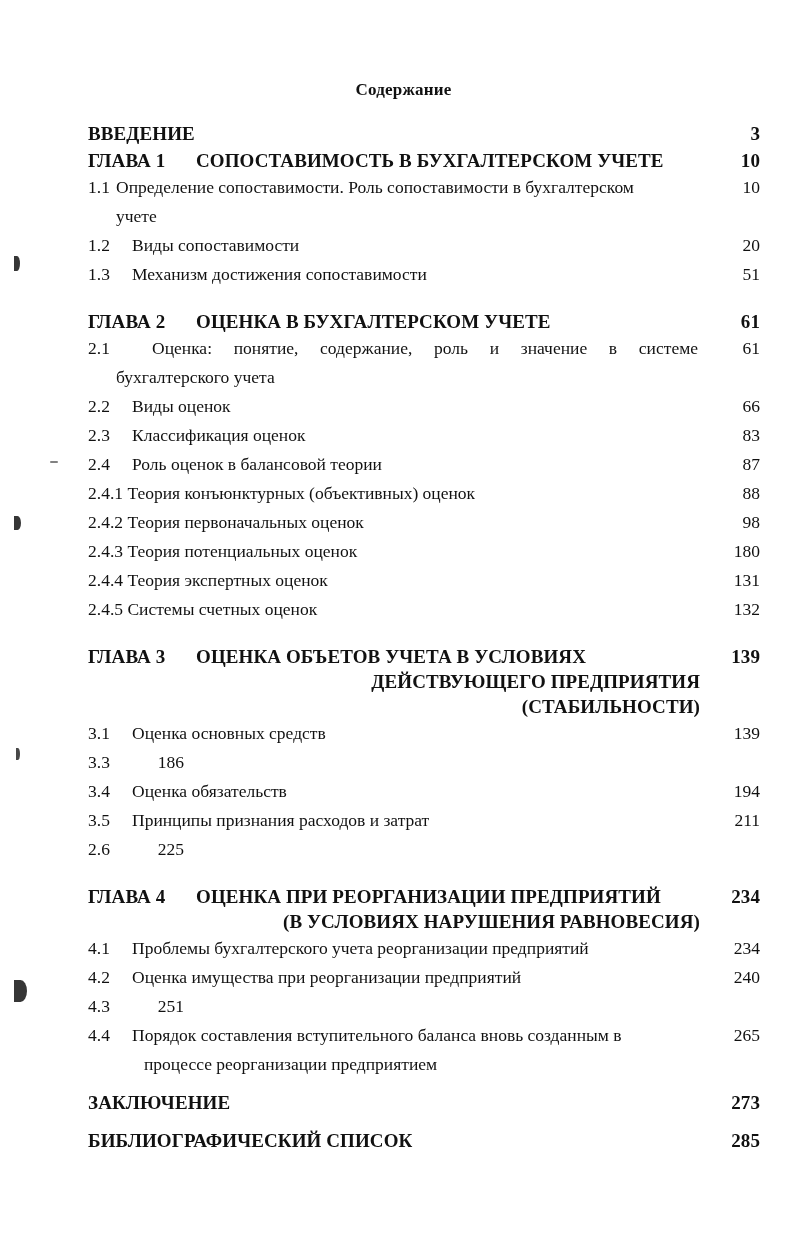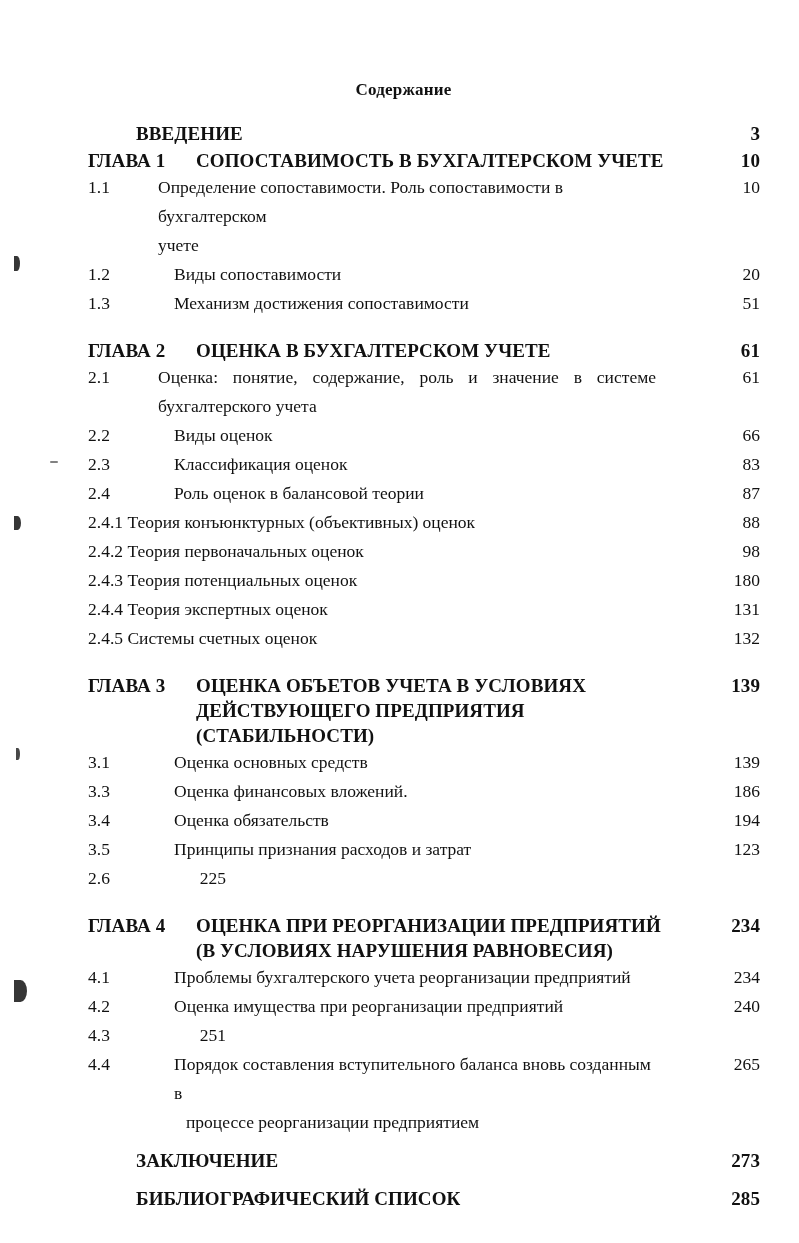--- a/index.html
+++ b/index.html
@@ -79,55 +79,56 @@
     white-space: nowrap;
   }
 
   
   .row.part {
     font-size: 19px;
     font-weight: bold;
     line-height: 28px;
     letter-spacing: .1px;
   }
-  .row.part .label { padding-left: 0; margin-left: 48px; }
+  .row.part .label { padding-left: 0; }
 
   
   .row.chapter {
     font-size: 19px;
     font-weight: bold;
     line-height: 25px;
     letter-spacing: .1px;
   }
   .row.chapter .num   { width: 108px; }
   .row.chapter .label { padding-right: 8px; }
   .row.chapter .label .cont {
     display: block;
+    text-align: right;
   }
 
   
   .row.section {
     font-size: 17.5px;
     line-height: 29px;
-    gap: 42px;
   }
   .row.section .num   { width: 44px; }
   .row.section .label { padding-right: 10px; }
   .row.section.tight .num { width: 28px; }
   .row.section.deep .label { padding-left: 0; }
 
   
   .row.section.justify .label {
     text-align: justify;
     text-align-last: left;
   }
   .row.section.justify .label .j {
     display: block;
     text-align: justify;
     text-align-last: justify;
+    margin-left: 36px;
   }
   .row.section .label .cont {
     display: block;
   }
   .row.section .label .cont.ind {
     padding-left: 0;
   }
   .row.section .label .cont.ind2 {
     padding-left: 12px;
   }
@@ -271,34 +272,33 @@
 
     <div class="row section">
       <span class="num">3.1</span>
       <span class="label">Оценка основных средств</span>
       <span class="page-no">139</span>
     </div>
 
 
     <div class="row section">
       <span class="num">3.3</span>
-      <span class="label">Оценка финансовых вложений.</span>
       <span class="page-no">186</span>
     </div>
 
     <div class="row section">
       <span class="num">3.4</span>
       <span class="label">Оценка обязательств</span>
       <span class="page-no">194</span>
     </div>
 
     <div class="row section">
       <span class="num">3.5</span>
       <span class="label">Принципы признания расходов и затрат</span>
-      <span class="page-no">123</span>
+      <span class="page-no">211</span>
     </div>
 
     <div class="row section">
       <span class="num">2.6</span>
       <span class="page-no">225</span>
     </div>
 
     <div class="gap-md"></div>
 
     <div class="row chapter">

